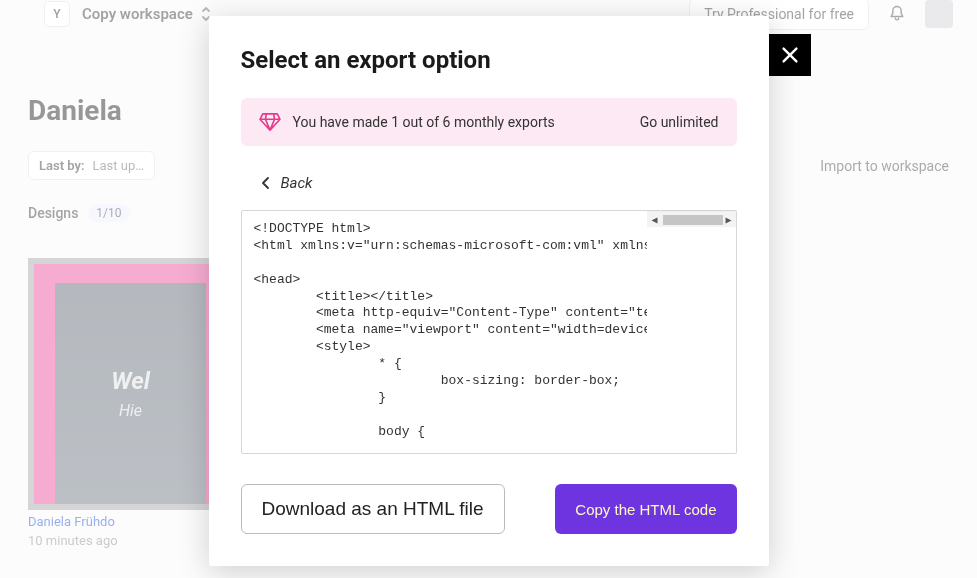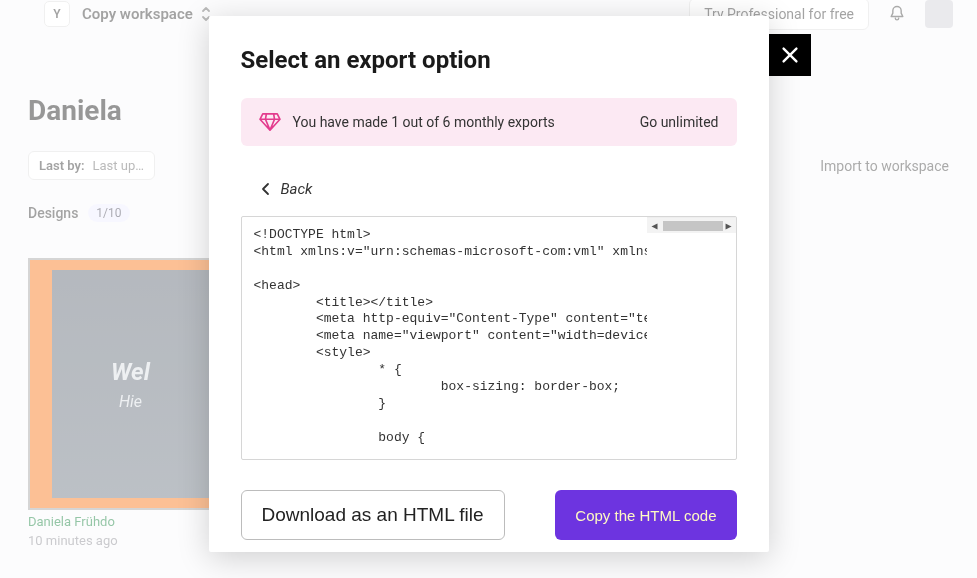--- a/index.html
+++ b/index.html
@@ -84,54 +84,54 @@
     .designs-row .lbl { font-size: 14px; color: #333; font-weight: 500; }
     .designs-row .cnt {
       background: #eef; color: #445;
       padding: 2px 8px; border-radius: 10px;
       font-size: 12px;
     }
     .card-row { display: flex; gap: 24px; padding: 20px 28px 0; }
     .card { width: 205px; }
     .thumb {
       width: 100%; height: 252px;
-      border: 2px solid #a3a3a3;
-      background: #f97316;
-      display: flex; align-items: center; justify-content: center;
+      border: 6px solid #a3a3a3;
+      background: #ec4899;
+      display: flex; align-items: flex-end; justify-content: center;
       overflow: hidden;
     }
     .thumb-inner {
       width: 78%; height: 92%;
       background: linear-gradient(180deg,#5b6470,#6a7480);
       display: flex; flex-direction: column; align-items: center; justify-content: center;
       color: #d9dee3;
       gap: 6px;
     }
     .thumb-inner .t1 { font-size: 24px; font-weight: 700; font-style: italic; }
     .thumb-inner .t2 { font-size: 16px; font-style: italic; }
     .card-title { font-weight: 600; font-size: 15px; margin-top: 16px; color: #1a1a1a; }
-    .card-sub { font-size: 13px; color: #15803d; margin-top: 4px; }
+    .card-sub { font-size: 13px; color: #1d4ed8; margin-top: 4px; }
     .card-meta { font-size: 13px; color: #8a8a92; margin-top: 4px; }
 
     
     .overlay {
       position: absolute; inset: 0;
       background: rgba(255,255,255,0.55);
       display: flex; justify-content: center; align-items: flex-start;
     }
 
     
     .modal {
       position: relative;
       margin-top: 16px;
       width: 560px;
       background: #fff;
       border-radius: 2px;
       box-shadow: 0 6px 32px rgba(0,0,0,0.18);
-      padding: 30px 32px 12px;
+      padding: 30px 32px 32px;
     }
     .close-btn {
       position: absolute;
       top: 18px; right: -42px;
       width: 42px; height: 42px;
       background: #000;
       color: #fff;
       display: flex; align-items: center; justify-content: center;
       cursor: pointer;
     }
@@ -139,21 +139,21 @@
       font-size: 24px;
       font-weight: 700;
       color: #1a1a1a;
       margin-bottom: 24px;
     }
     .notice {
       background: #fce9f3;
       border-radius: 6px;
       padding: 14px 18px;
       display: flex; align-items: center; justify-content: space-between;
-      margin-bottom: 28px;
+      margin-bottom: 22px;
     }
     .notice-left { display: flex; align-items: center; gap: 12px; }
     .gem-icon { color: #e33b8d; display:flex; }
     .notice-text { font-size: 14px; color: #333; }
     .notice-link { font-size: 14px; color: #333; cursor: pointer; }
     .back-row {
       display: flex; align-items: center; gap: 10px;
       font-size: 15px; color: #333;
       padding: 6px 4px 18px 20px;
       cursor: pointer;

